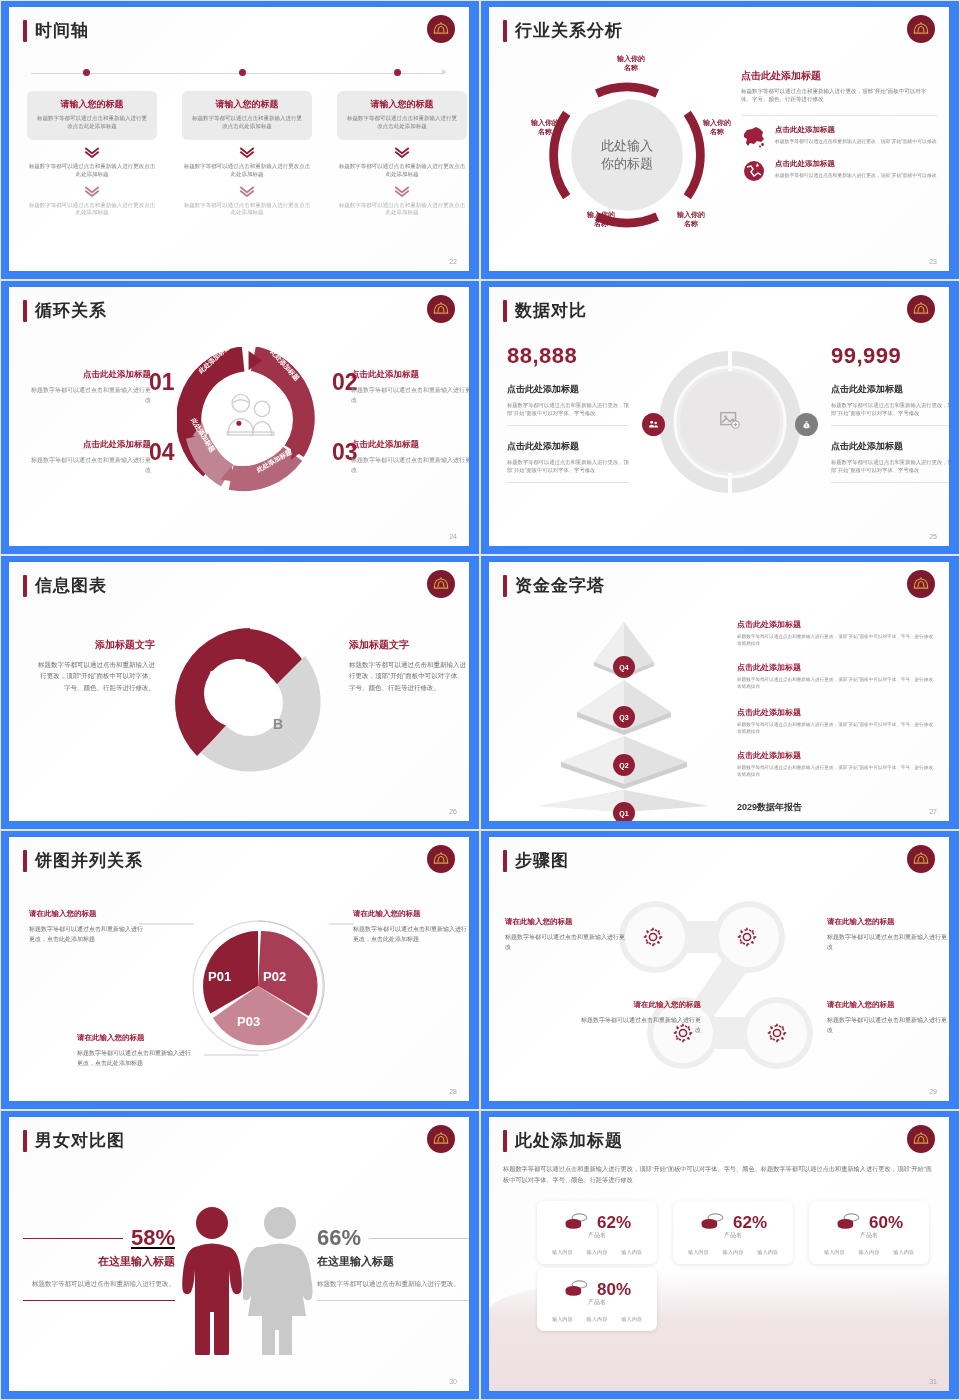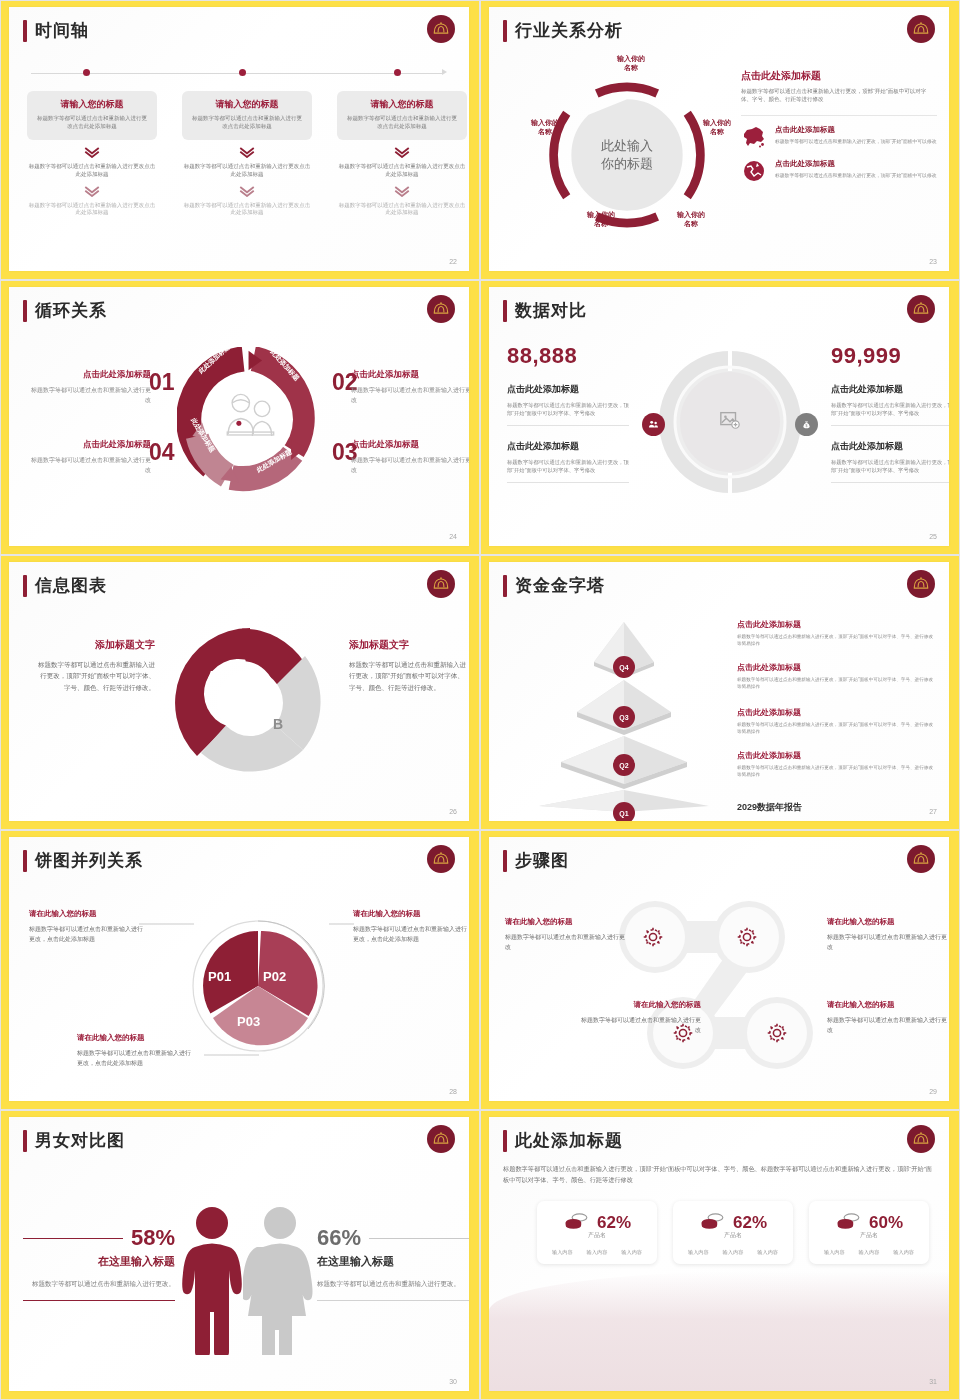--- a/index.html
+++ b/index.html
@@ -10,21 +10,21 @@
     overflow: hidden;
   }
   .grid {
     width: 960px; height: 1400px;
     display: grid;
     grid-template-columns: 480px 480px;
     grid-template-rows: 280px 275px 275px 280px 290px;
   }
   .slide {
     position: relative;
-    background: #fde047;
+    background: #3b82f6;
     border: 1px solid #e4e4e4;
     overflow: hidden;
   }
   .slide-inner {
     position: absolute;
     left: 8px; top: 6px; right: 10px; bottom: 8px;
     background: linear-gradient(135deg,#fbfbfb 0%,#ffffff 40%,#fdfdfd 100%);
     box-shadow: 0 0 2px rgba(0,0,0,0.06);
     overflow: hidden;
   }
@@ -695,21 +695,21 @@
     </svg>
   </div>
   <div style="position:absolute;left:234px;top:88px;width:74px;height:150px;">
     <svg viewBox="0 0 74 150" style="width:100%;height:100%;">
       <circle cx="37" cy="18" r="16" fill="#c9c9c9"></circle>
       <path d="M20 42 q17 -7 34 0 q11 4 14 30 q3 18 0 22 q-4 3 -7 -1 q-3 -6 -4 -20 l6 38 l-14 0 l0 48 q0 6 -7 6 q-6 0 -6 -6 l0 -34 l-4 0 l0 34 q0 6 -6 6 q-7 0 -7 -6 l0 -48 l-14 0 l6 -38 q-1 14 -4 20 q-3 4 -7 1 q-3 -4 0 -22 q3 -26 14 -30 Z" fill="#c9c9c9"></path>
     </svg>
   </div>
 
   <div class="g30" style="left:14px;text-align:right;">
-    <div style="display:flex;align-items:center;justify-content:flex-start;gap:8px;">
+    <div style="display:flex;align-items:center;justify-content:flex-start;gap:8px;text-decoration:underline;">
       <div style="flex:1;height:1px;background:#8e1f35;"></div>
       <div class="pct" style="color:#8e1f35;">58%</div>
     </div>
     <h4 style="color:#8e1f35;">在这里输入标题</h4>
     <p>标题数字等都可以通过点击和重新输入进行更改。</p>
     <div class="rule" style="background:#8e1f35;"></div>
   </div>
 
   <div class="g30" style="left:308px;">
     <div style="display:flex;align-items:center;gap:8px;">
@@ -784,19 +784,35 @@
                 </svg></div>
         <div class="card-pct">60%</div>
       </div>
       <div class="card-pname">产品名</div>
       <div class="card-row">
         <span>输入内容</span>
         <span>输入内容</span>
         <span>输入内容</span>
       </div>
     </div>
+    <div class="card">
+      <div class="card-top">
+        <div><svg viewBox="0 0 30 22" width="26" height="20">
+                  <ellipse cx="19" cy="7" rx="8.5" ry="4.2" fill="none" stroke="#9a9a9a" stroke-width="1.3"></ellipse>
+                  <ellipse cx="12" cy="13" rx="9" ry="4.4" fill="#8e1f35"></ellipse>
+                  <path d="M3 13 v2.6 q0 4.4 9 4.4 q9 0 9 -4.4 V13" fill="#8e1f35"></path>
+                </svg></div>
+        <div class="card-pct">80%</div>
+      </div>
+      <div class="card-pname">产品名</div>
+      <div class="card-row">
+        <span>输入内容</span>
+        <span>输入内容</span>
+        <span>输入内容</span>
+      </div>
+    </div>
   </div>
 
   <div class="pgnum">31</div>
  </div>
 </div>
 
 </div>
 
 </body></html>

